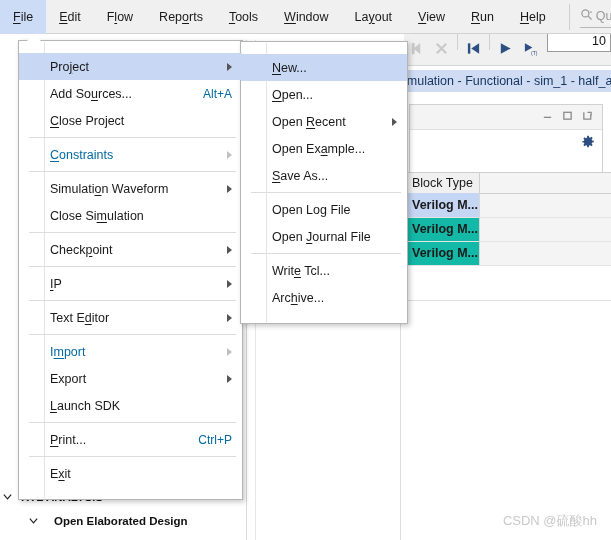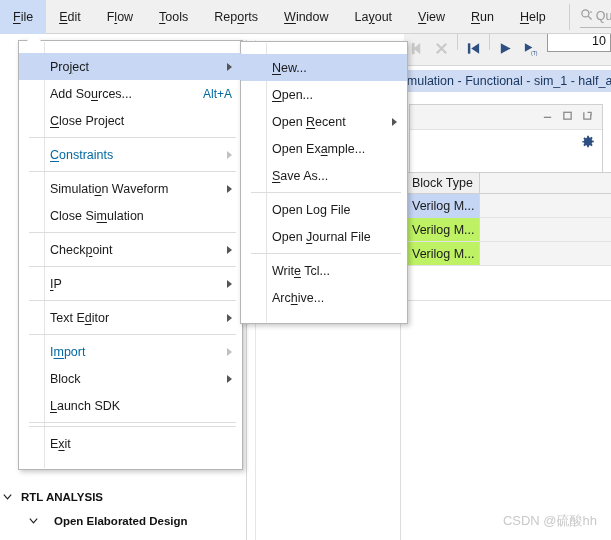--- a/index.html
+++ b/index.html
@@ -87,22 +87,23 @@
     height: 22px; background: #f0f0f0; border-top: 1px solid #cfcfcf;
     border-bottom: 1px solid #cfcfcf;
     display: flex; align-items: center;
   }
   .grid-head .cell {
     width: 76px; height: 22px; display: flex; align-items: center;
     padding-left: 8px; font-size: 12.5px; color: #1a1a1a;
     border-right: 1px solid #cfcfcf;
   }
   .grid-row {
-    height: 24px; display: flex; align-items: center; background: #bef264;
+    height: 24px; display: flex; align-items: flex-end; background: #14b8a6;
     border-bottom: 1px solid #e4e4e4;
+    font-weight: bold;
   }
   .grid-row .cell {
     width: 76px; height: 24px; display: flex; align-items: center;
     padding-left: 8px; font-size: 12.5px; color: #1a1a1a;
     border-right: 1px solid #d8d8d8;
   }
   .grid-row.selected .cell { background: #c5d6f5; }
   .grid-rest { flex: 1; height: 100%; background: #f4f4f4; }
 
   .vline1 { position: absolute; left: 246px; top: 40px; width: 1px; height: 500px; background: #d8d8d8; }
@@ -288,24 +289,24 @@
     <div class="menubar-item active">
       <span><span class="mn">F</span><span>ile</span></span>
     </div>
     <div class="menubar-item">
       <span><span class="mn">E</span><span>dit</span></span>
     </div>
     <div class="menubar-item">
       <span><span>F</span><span class="mn">l</span><span>ow</span></span>
     </div>
     <div class="menubar-item">
+      <span><span>Rep</span><span class="mn">o</span><span>rts</span></span>
+    </div>
+    <div class="menubar-item">
       <span><span class="mn">T</span><span>ools</span></span>
-    </div>
-    <div class="menubar-item">
-      <span><span>Rep</span><span class="mn">o</span><span>rts</span></span>
     </div>
     <div class="menubar-item">
       <span><span class="mn">W</span><span>indow</span></span>
     </div>
     <div class="menubar-item">
       <span><span>La</span><span class="mn">y</span><span>out</span></span>
     </div>
     <div class="menubar-item">
       <span><span class="mn">V</span><span>iew</span></span>
     </div>
@@ -373,27 +374,31 @@
         <div class="mi">
           <span class="mi-label">Text E<span class="mn">d</span>itor</span>
           <span class="mi-arrow"></span>
         </div>
         <div class="mi-sep"></div>
         <div class="mi disabled">
           <span class="mi-label">I<span class="mn">m</span>port</span>
           <span class="mi-arrow"></span>
         </div>
         <div class="mi">
-          <span class="mi-label">Block</span>
+          <span class="mi-label">Export</span>
           <span class="mi-arrow"></span>
         </div>
         <div class="mi">
           <span class="mi-label"><span class="mn">L</span>aunch SDK</span>
         </div>
         <div class="mi-sep"></div>
+        <div class="mi">
+          <span class="mi-label"><span class="mn">P</span>rint...</span>
+          <span class="mi-short">Ctrl+P</span>
+        </div>
         <div class="mi-sep"></div>
         <div class="mi">
           <span class="mi-label">E<span class="mn">x</span>it</span>
         </div>
       </div>
   </div>
 
   <div class="menu" id="project-menu">
     <div class="menu-gutter"></div>
     <div id="project-menu-items">

